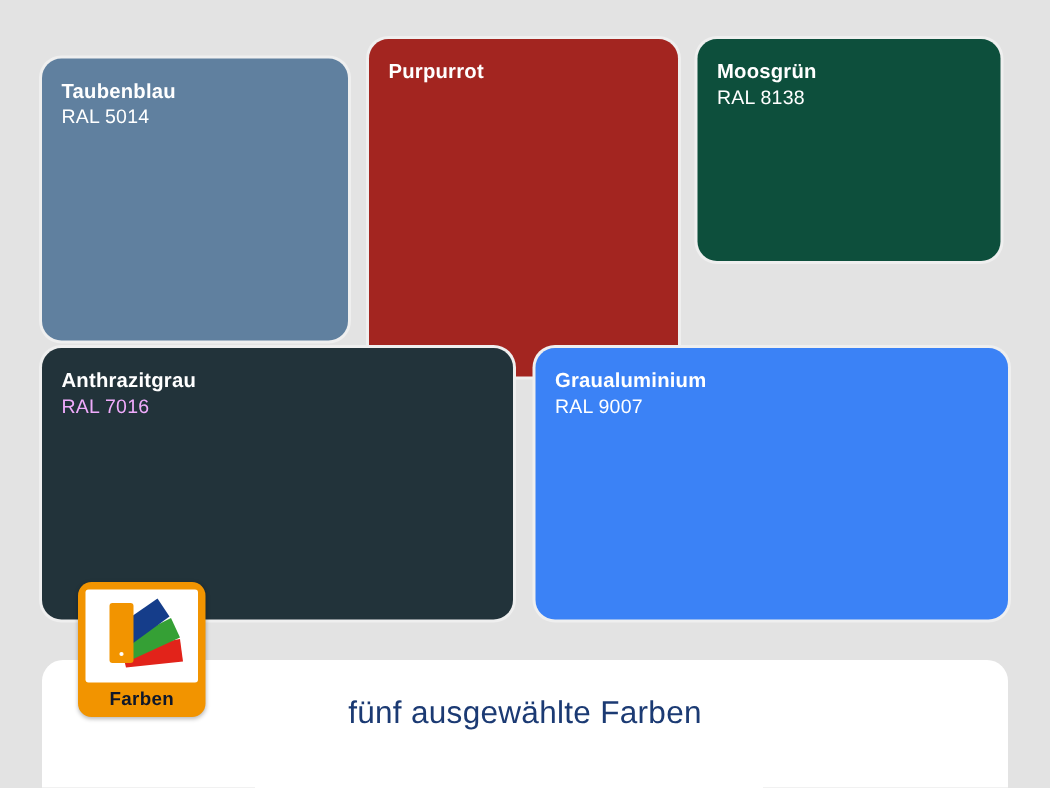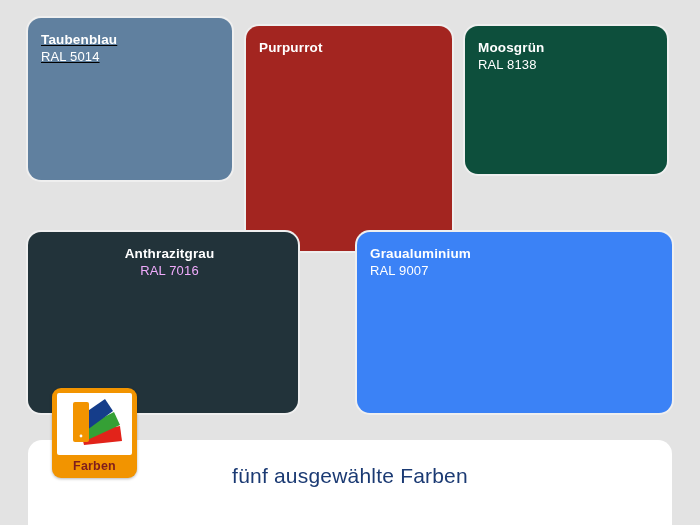--- a/index.html
+++ b/index.html
@@ -44,25 +44,25 @@
     display: block;
     font-weight: normal;
     font-size: 13px;
     line-height: 17px;
     letter-spacing: 0.15px;
     color: #ffffff;
     white-space: nowrap;
   }
 
   
-  #swatch-0 { left: 28px;  top: 18px;  width: 204px; height: 162px; text-decoration: underline; }
+  #swatch-0 { left: 28px;  top: 39px;  width: 204px; height: 188px; }
   #swatch-1 { left: 246px; top: 26px;  width: 206px; height: 225px; }
   #swatch-2 { left: 465px; top: 26px;  width: 202px; height: 148px; }
   
-  #swatch-3 { left: 28px;  top: 232px; width: 270px; height: 181px; text-align: center; }
+  #swatch-3 { left: 28px;  top: 232px; width: 314px; height: 181px; }
   #swatch-4 { left: 357px; top: 232px; width: 315px; height: 181px; }
 
   
   #caption-panel {
     position: absolute;
     left: 28px;
     top: 440px;
     width: 644px;
     height: 110px;
     background: #ffffff;
@@ -102,21 +102,21 @@
     border-radius: 2px;
     position: relative;
     overflow: hidden;
   }
   #logo-tile svg { display: block; }
   #logo-label {
     text-align: center;
     font-size: 12.5px;
     line-height: 22px;
     font-weight: bold;
-    color: #7f1d1d;
+    color: #0f172a;
     letter-spacing: 0.2px;
   }
 </style>
 </head>
 <body style="background: rgb(227, 227, 227);">
 
 <div id="stage">
 
   <div class="swatch" id="swatch-0" style="background: rgb(96, 128, 159);">
     <span class="sw-name" style="color: rgb(255, 255, 255);">Taubenblau</span>

